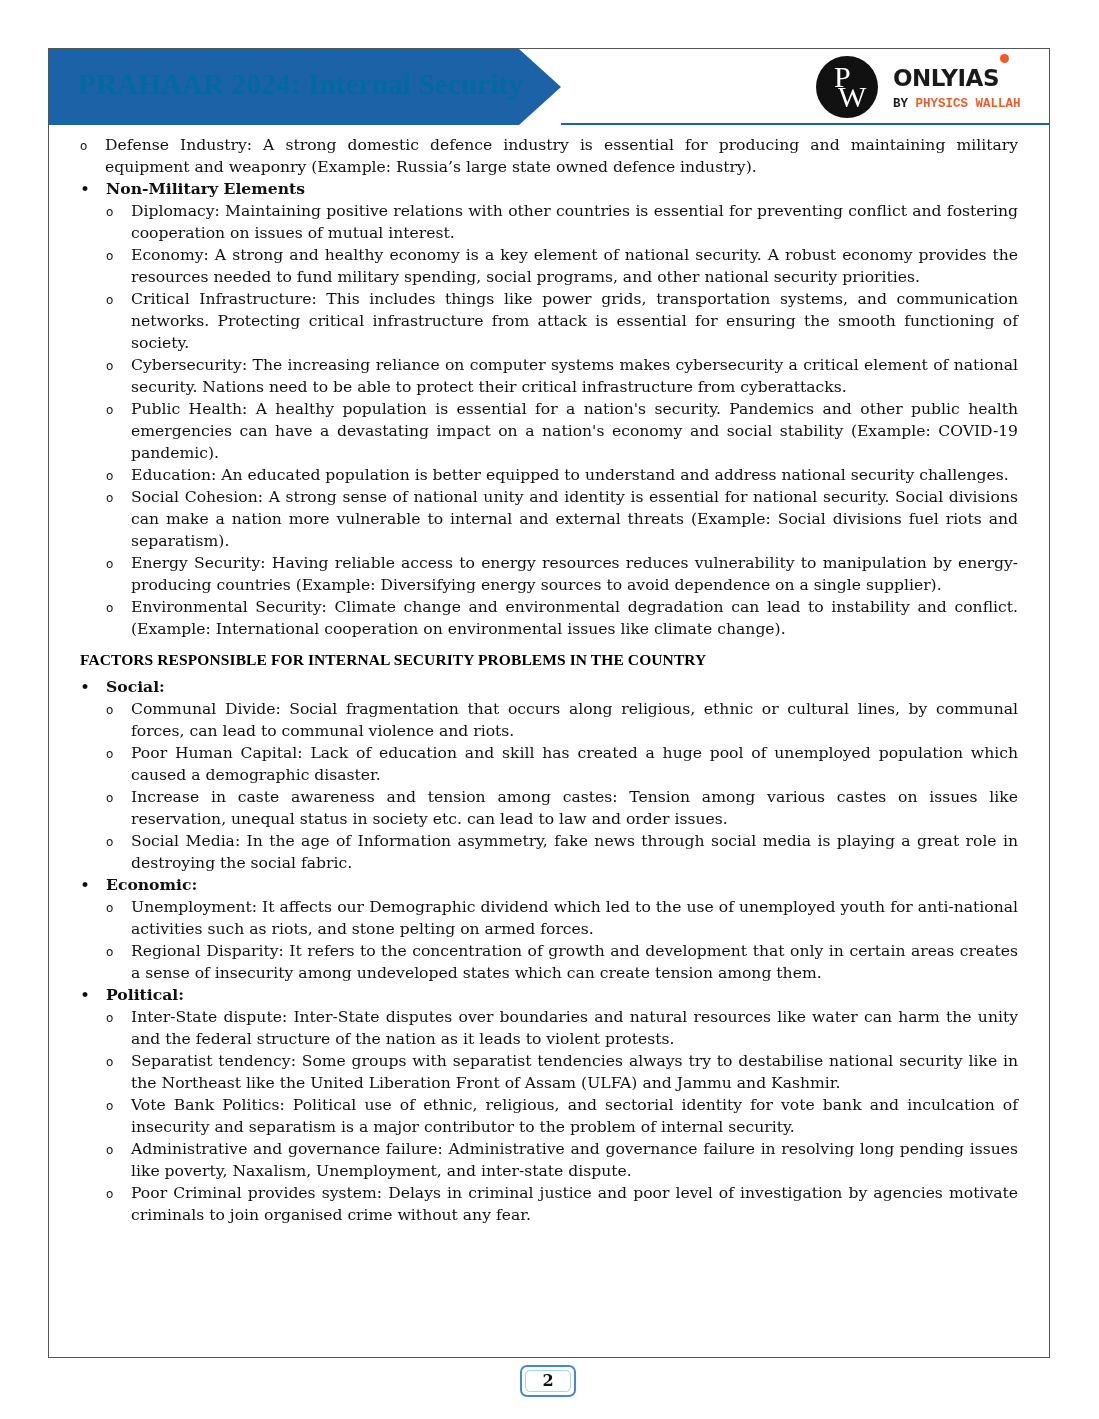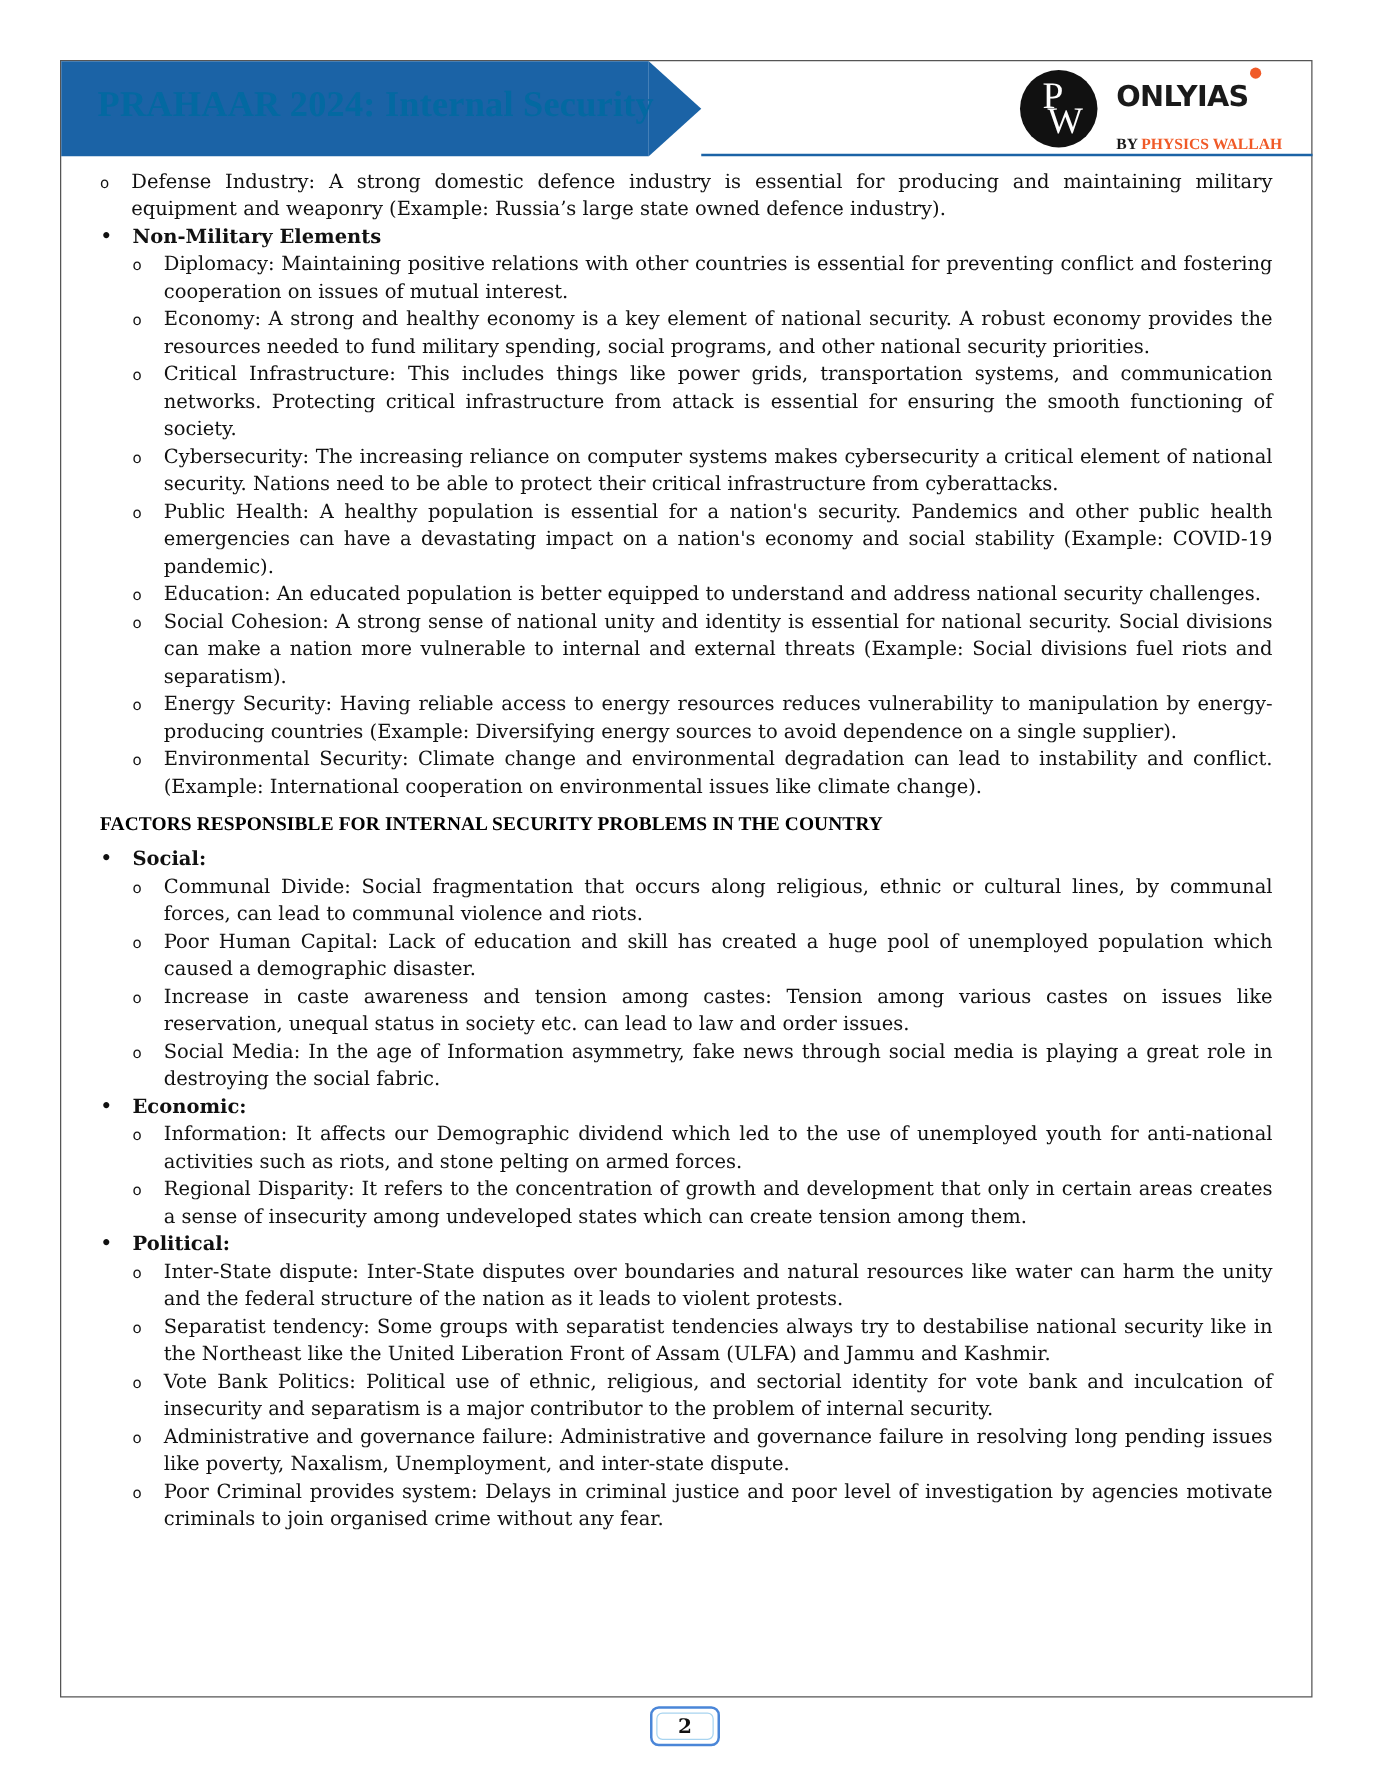--- a/index.html
+++ b/index.html
@@ -8,21 +8,21 @@
   .header-banner { position: absolute; left: 49px; top: 49px; width: 470px; height: 76px; background: #1b63a6; }
   .header-arrow { position: absolute; left: 519px; top: 49px; width: 0; height: 0; border-top: 38px solid transparent; border-bottom: 38px solid transparent; border-left: 42px solid #1b63a6; }
   .header-title { position: absolute; left: 78px; top: 68px; font-family: "Liberation Serif", "DejaVu Serif", serif; font-weight: bold; font-size: 29px; color: #0369a1; letter-spacing: 0.2px; white-space: nowrap; }
   .header-rule { position: absolute; left: 561px; top: 123px; width: 489px; height: 2px; background: #1b63a6; }
   .pw-logo { position: absolute; left: 816px; top: 56px; width: 62px; height: 62px; border-radius: 50%; background: #111; color: #fff; font-family: "Liberation Serif", serif; }
   .pw-logo .p { position: absolute; left: 18px; top: 4px; font-size: 30px; }
   .pw-logo .w { position: absolute; left: 22px; top: 24px; font-size: 30px; }
   .brand { position: absolute; left: 893px; top: 60px; }
   .brand-name { font-family: "DejaVu Sans", sans-serif; font-weight: bold; font-size: 23px; color: #1a1a1a; letter-spacing: -0.5px; line-height: 36px; position: relative; }
   .brand-dot { position: absolute; left: 107px; top: -6px; width: 9px; height: 9px; border-radius: 50%; background: #f05a28; }
-  .brand-sub { font-family: Liberation Serif, serif; font-weight: bold; font-size: 12.5px; line-height: 14px; margin-top: 12px; white-space: nowrap; }
+  .brand-sub { font-family: Liberation Mono, monospace; font-weight: bold; font-size: 12.5px; line-height: 14px; margin-top: 1px; white-space: nowrap; }
   .brand-sub .by { color: #1a1a1a; }
   .brand-sub .pw { color: #f05a28; }
 
   .content { position: absolute; left: 80px; top: 134px; width: 938px; font-size: 15.6px; line-height: 22px; }
   ul { margin: 0; padding: 0; list-style: none; }
   .l1 > li { position: relative; padding-left: 26px; }
   .l1 > li::before { content: "\2022"; position: absolute; left: 0; top: 0; font-size: 17px; }
   .l1 > li.no-bullet { padding-left: 0; }
   .l1 > li.no-bullet::before { content: none; }
   .l2 > li { position: relative; padding-left: 51px; text-align: justify; }
@@ -88,21 +88,21 @@
       <ul class="l2" id="social-list">
           <li><b>Communal Divide</b><span>: Social fragmentation that occurs along religious, ethnic or cultural lines, by communal forces, can lead to communal violence and riots.</span></li>
           <li><b>Poor Human Capital:</b><span> Lack of education and skill has created a huge pool of unemployed population which caused a demographic disaster.</span></li>
           <li><b>Increase in caste awareness and tension among castes</b><span>: Tension among various castes on issues like reservation, unequal status in society etc. can lead to law and order issues.</span></li>
           <li><b>Social Media:</b><span> In the age of Information asymmetry, </span><b>fake news</b><span> through social media is playing a great role in destroying the social fabric.</span></li>
         </ul>
     </li>
     <li>
       <span class="cat">Economic:</span>
       <ul class="l2" id="economic-list">
-          <li><b>Information</b><span>: It affects our Demographic dividend which led to the use of unemployed youth for anti-national activities such as riots, and stone pelting on armed forces.</span></li>
+          <li><b>Unemployment</b><span>: It affects our Demographic dividend which led to the use of unemployed youth for anti-national activities such as riots, and stone pelting on armed forces.</span></li>
           <li><b>Regional Disparity</b><span>: It refers to the concentration of growth and development that only in certain areas creates a sense of insecurity among undeveloped states which can create tension among them.</span></li>
         </ul>
     </li>
     <li>
       <span class="cat">Political:</span>
       <ul class="l2" id="political-list">
           <li><b>Inter-State dispute</b><span>: Inter-State disputes over boundaries and natural resources like water can harm the unity and the federal structure of the nation as it leads to violent protests.</span></li>
           <li><b>Separatist tendency</b><span>: Some groups with separatist tendencies always try to destabilise national security like in the Northeast like the United Liberation Front of Assam (ULFA) and Jammu and Kashmir.</span></li>
           <li><b>Vote Bank Politics</b><span>: Political use of ethnic, religious, and sectorial identity for vote bank and inculcation of insecurity and separatism is a major contributor to the problem of internal security.</span></li>
           <li><b>Administrative and governance failure</b><span>: Administrative and governance failure in resolving long pending issues like poverty, Naxalism, Unemployment, and inter-state dispute.</span></li>

